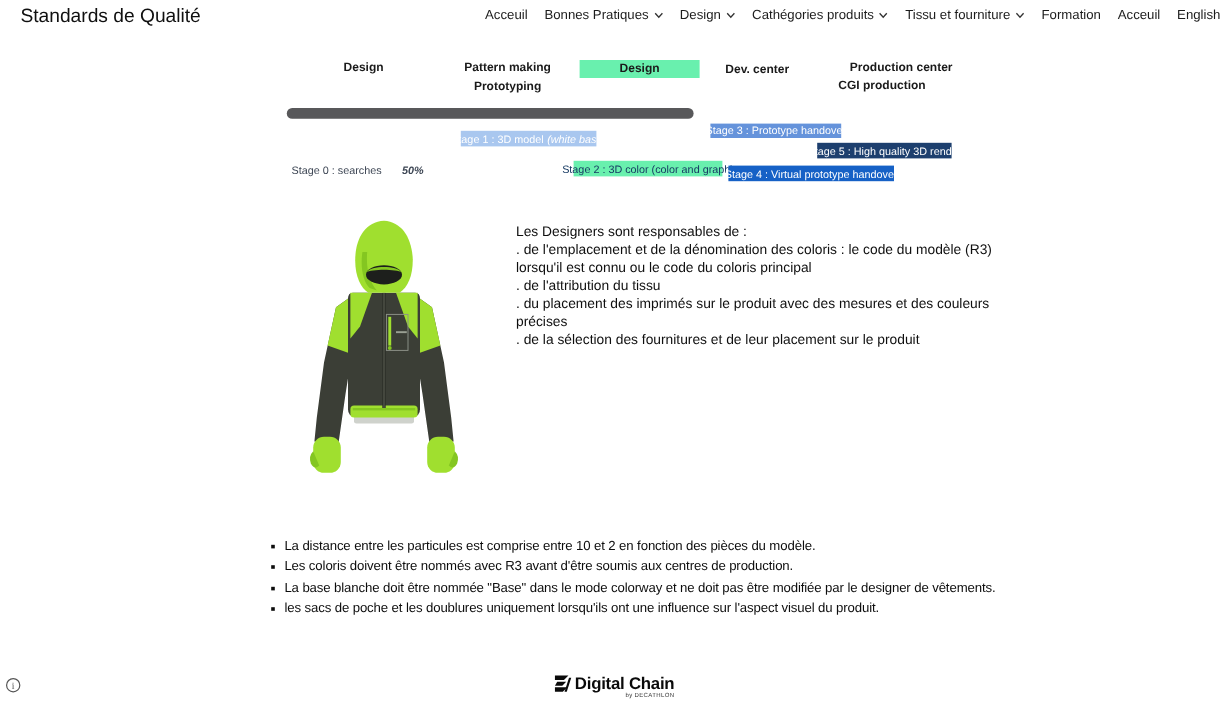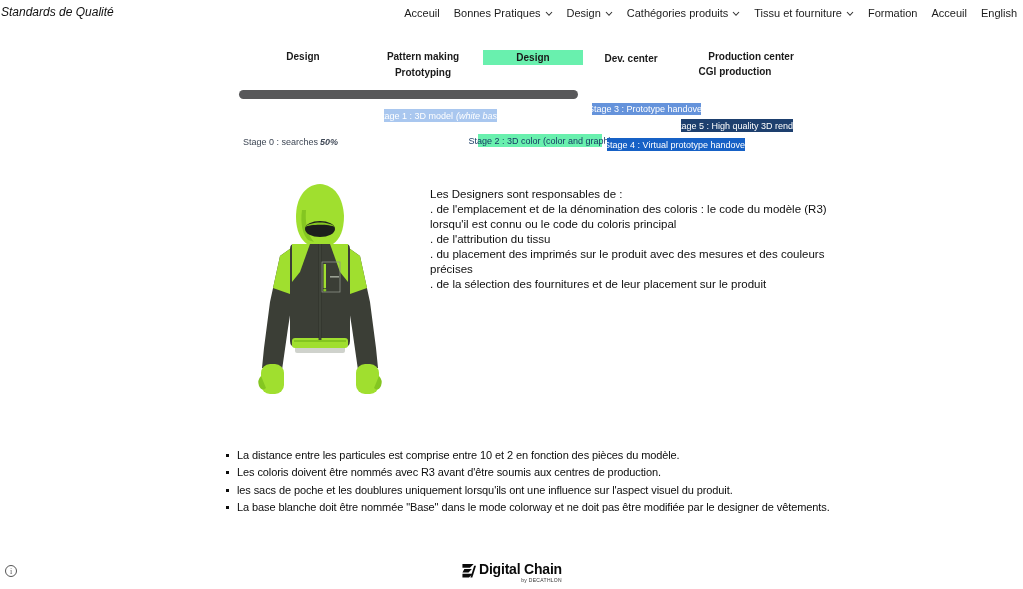--- a/index.html
+++ b/index.html
@@ -1,36 +1,36 @@
 <!DOCTYPE html>
 <html style="--accent_green: #69f0ae; --stage1_bg: #a9c7ef; --stage2_bg: #69f0ae; --stage3_bg: #6593db; --stage4_bg: #1661c6; --stage5_bg: #1d3f6e; --progress_bar: #58585a; --jacket_neon: #a0df2f; --jacket_neon_dark: #84c621; --jacket_body: #3b3e36; --jacket_body_dark: #2b2e27;"><head>
 <meta charset="utf-8">
 <style>
   * { margin:0; padding:0; box-sizing:border-box; }
   html,body { background:#fff; }
   body { font-family:"Liberation Sans", sans-serif; color:#111; }
   .page { position:relative; width:1023px; height:589px; background:#fff; overflow:hidden; }
 
   
-  .site-title { position:absolute; left:1px; top:5px; font-size:12px; font-weight:500; color:#101010;font-style:italic; }
+  .site-title { position:absolute; left:17px; top:5px; font-size:16px; font-weight:500; color:#101010; }
   .nav { position:absolute; right:6px; top:6px; display:flex; align-items:center; gap:14px; }
   .nav-item { display:flex; align-items:center; gap:4px; font-size:11px; color:#1c1c1c; cursor:pointer; white-space:nowrap; }
   .chev { display:inline-block; margin-top:1px; }
 
   
   .diagram { position:absolute; left:0; top:0; width:100%; height:160px; }
   .col-label { position:absolute; transform:translateX(-50%); font-size:10px; font-weight:700; color:#1a1a1a; white-space:nowrap; }
   .design-active { position:absolute; left:483px; top:50px; width:100px; height:15px;
      background:var(--accent_green); display:flex; align-items:center; justify-content:center;
      font-size:10px; font-weight:700; color:#1a1a1a; }
   .progress-bar { position:absolute; left:239px; top:90px; width:339px; height:9px; border-radius:5px; background:var(--progress_bar); }
   .stage-badge { position:absolute; height:13px; display:flex; align-items:center; justify-content:center;
      font-size:9px; white-space:nowrap; }
   .stage-0 { left:243px; top:135px; color:#3d4654;align-items:center; }
-  .stage-0 .pct { font-style:italic; font-weight:700; margin-left:2px; }
+  .stage-0 .pct { font-style:italic; font-weight:700; margin-left:17px; }
   .stage-1 { left:368px; top:109px; width:113px; background:var(--stage1_bg); color:#fff;margin-left:16px; }
   .stage-1 .note { font-style:italic; margin-left:3px; }
   .stage-2 { left:478px; top:134px; width:124px; background:var(--stage2_bg); color:#173a63; }
   .stage-3 { left:592px; top:103px; width:109px; height:12px; background:var(--stage3_bg); color:#fff; }
   .stage-4 { left:607px; top:138px; width:138px; background:var(--stage4_bg); color:#fff;text-align:right; }
   .stage-5 { left:681px; top:119px; width:112px; background:var(--stage5_bg); color:#fff; }
 
   
   .jacket { position:absolute; left:250px; top:180px; width:140px; height:222px; }
   .responsibilities { position:absolute; left:430px; top:187px; width:400px;
@@ -167,22 +167,22 @@
 . de l'emplacement et de la dénomination des coloris : le code du modèle (R3)
 lorsqu'il est connu ou le code du coloris principal
 . de l'attribution du tissu
 . du placement des imprimés sur le produit avec des mesures et des couleurs
 précises
 . de la sélection des fournitures et de leur placement sur le produit</div>
 
   <ul class="rules">
     <li>La distance entre les particules est comprise entre 10 et 2 en fonction des pièces du modèle.</li>
     <li>Les coloris doivent être nommés avec R3 avant d'être soumis aux centres de production.</li>
+    <li>La base blanche doit être nommée "Base" dans le mode colorway et ne doit pas être modifiée par le designer de vêtements.</li>
     <li>les sacs de poche et les doublures uniquement lorsqu'ils ont une influence sur l'aspect visuel du produit.</li>
-    <li>La base blanche doit être nommée "Base" dans le mode colorway et ne doit pas être modifiée par le designer de vêtements.</li>
   </ul>
 
   <div class="footer-logo">
     <span>
       <svg width="15" height="17" viewBox="0 0 16 18">
         <path d="M1 2 L13 2 L9 6 L1 6 Z" fill="#0a0a0a"></path>
         <path d="M3 7.5 L11 7.5 L7.5 11 L1 11 Z" fill="#0a0a0a"></path>
         <path d="M1 12.5 L12 12.5 L8 16.5 L1 16.5 Z" fill="#0a0a0a"></path>
         <path d="M13.5 4 L15.5 4 L11.5 16.5 L9.5 16.5 Z" fill="#0a0a0a"></path>
       </svg>

